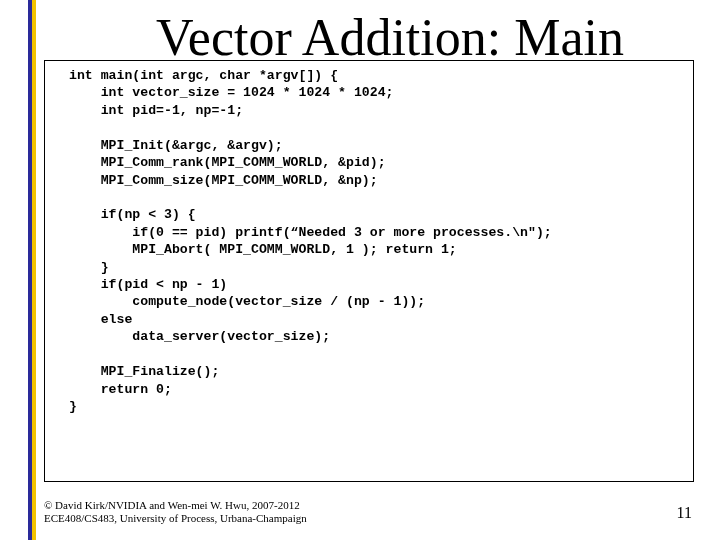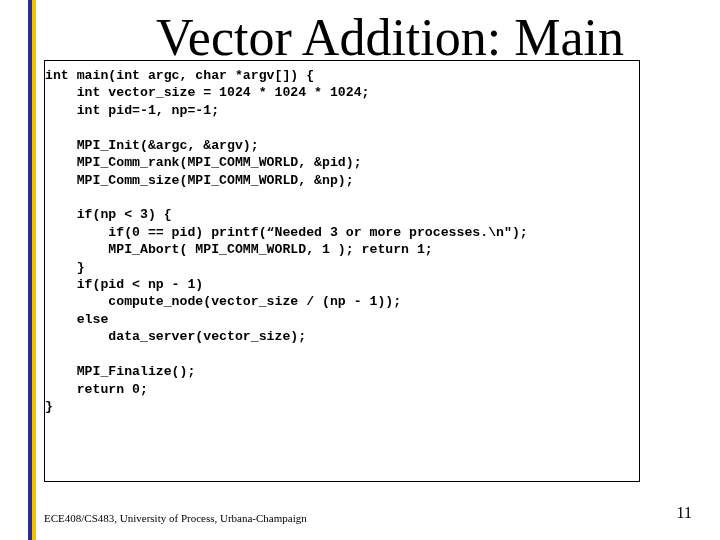--- a/index.html
+++ b/index.html
@@ -32,25 +32,25 @@
     top: 8px;
     right: 20px;
     font-size: 52px;
     text-align: center;
     color: #000;
   }
   .code-box {
     position: absolute;
     left: 44px;
     top: 60px;
-    width: 596px;
+    width: 650px;
     height: 422px;
     border: 1px solid #000;
     background: #fff;
-    padding: 6px 0;
+    padding: 6px 24px;
     box-sizing: border-box;
   }
   .code {
     font-family: "Courier New", monospace;
     font-weight: bold;
     font-size: 13.2px;
     line-height: 1.32;
     white-space: pre;
     color: #000;
   }
@@ -98,17 +98,17 @@
         compute_node(vector_size / (np - 1));
     else
         data_server(vector_size);
 
     MPI_Finalize();
     return 0;
 }</div>
 </div>
 
 <div class="footer">
-  <br>
+  <span>© David Kirk/NVIDIA and Wen-mei W. Hwu, 2007-2012</span><br>
   <span>ECE408/CS483, University of Process, Urbana-Champaign</span>
 </div>
 
 <div class="pagenum">11</div>
 
 </body></html>

